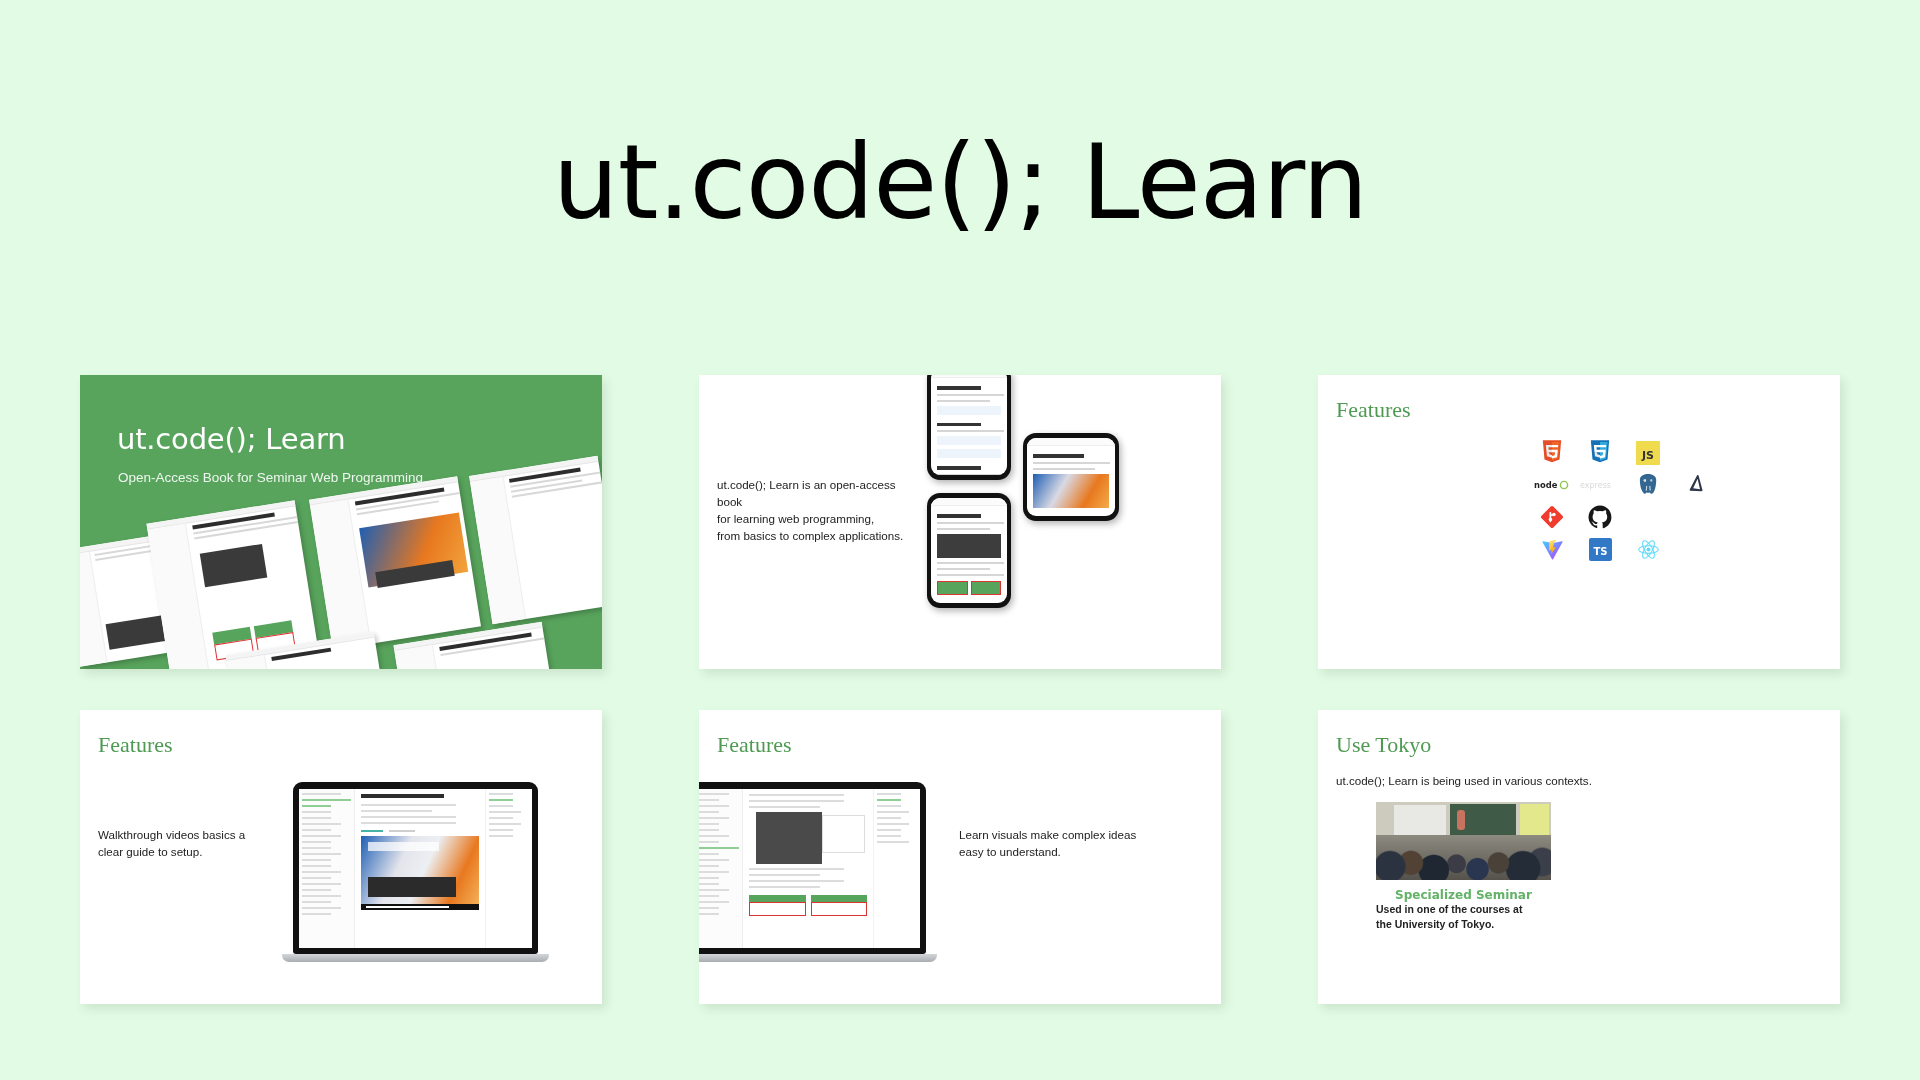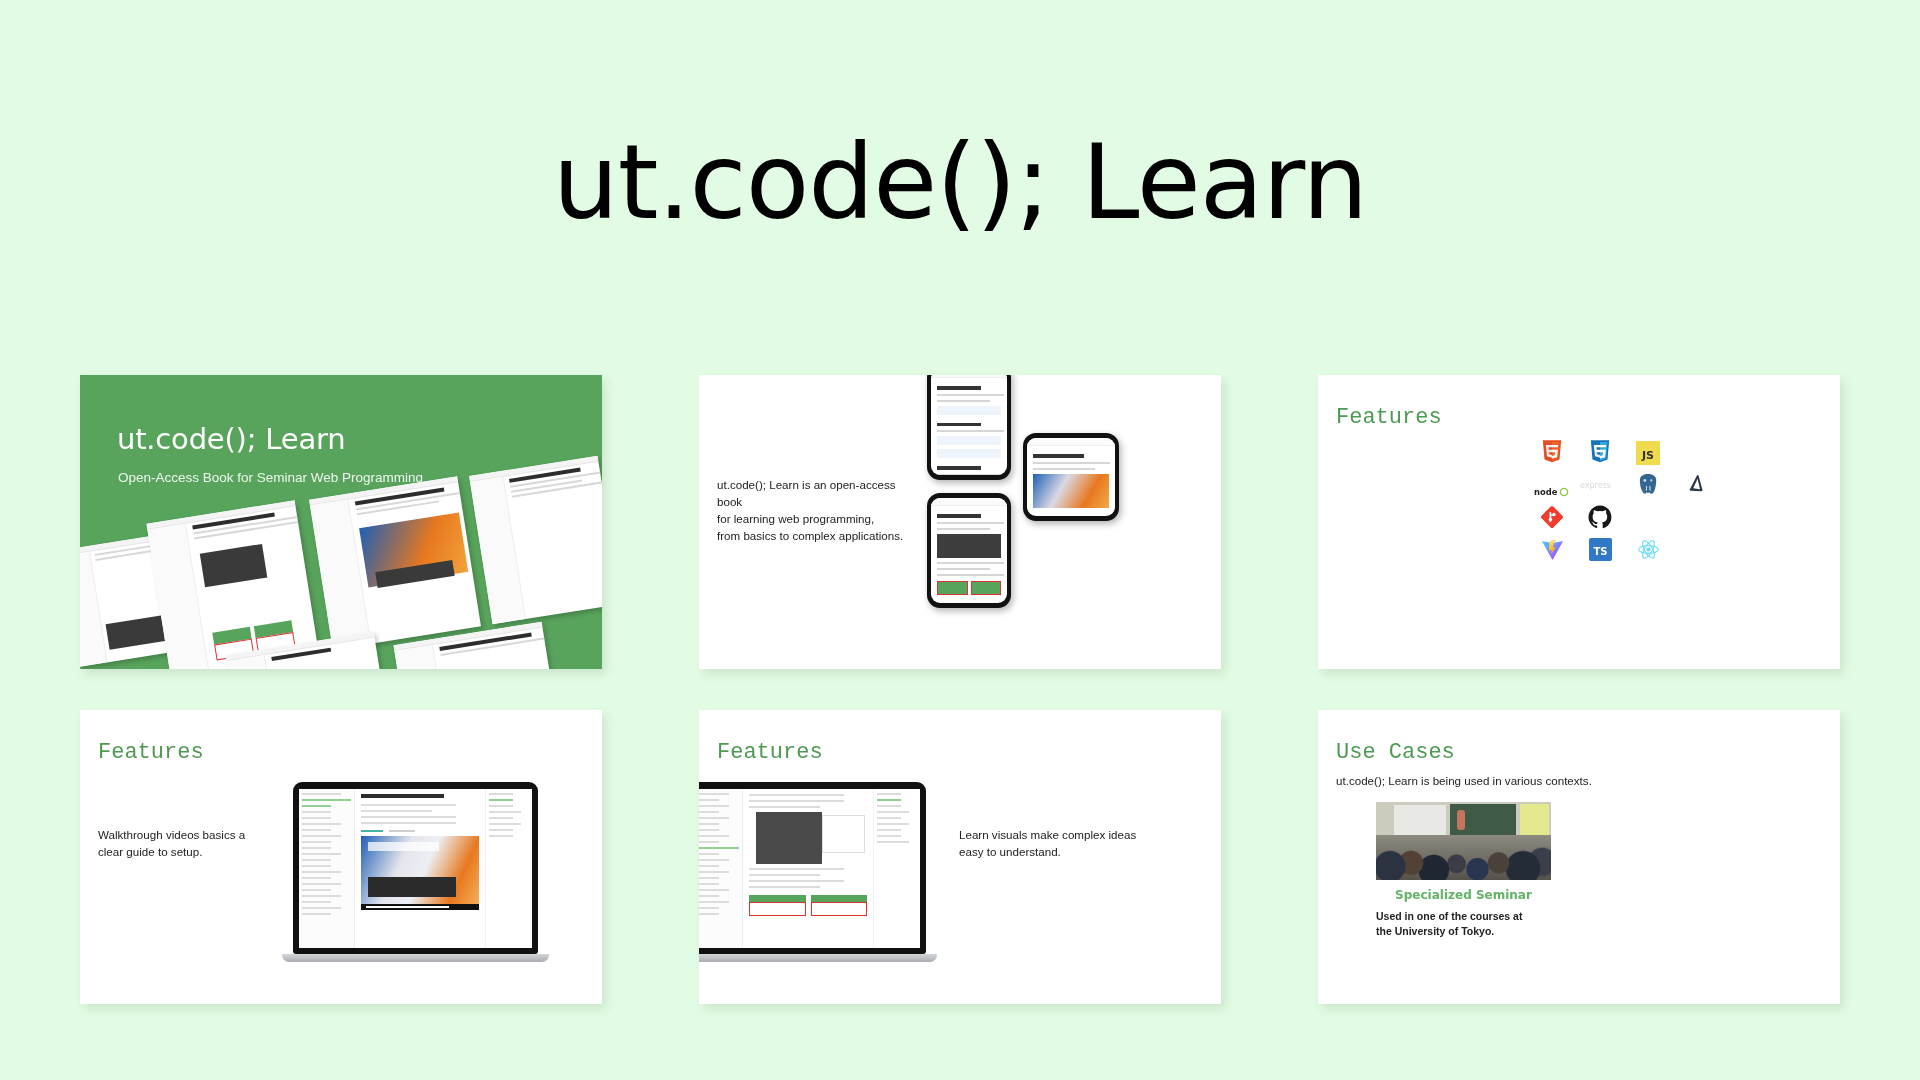--- a/index.html
+++ b/index.html
@@ -59,22 +59,21 @@
   .doc .dside { position: absolute; left: 0; top: 6px; bottom: 0; width: 26%; background: #fafafa; border-right: 1px solid #eee; }
   .doc .dimg  { position: absolute; background: linear-gradient(120deg,#1f5fb4,#e8781f 60%,#f2a33c); }
   .doc .dcode { position: absolute; background: #3a3a3a; }
   .doc .dtbl  { position: absolute; background: #57a45c; }
   .doc .dtbl2 { position: absolute; background: #fff; border: 1px solid #d33; }
 
   
   .sl-h {
     position: absolute; left: 18px; top: 22px;
     font-size: 22px; color: #4e9a52; font-weight: 400;
-    font-family: Liberation Mono, monospace;
-    margin-top: 8px;
+    font-family: Liberation Serif, serif;
   }
   .sl-body {
     position: absolute;
     font-size: 11.6px; color: #222; line-height: 1.46;
     white-space: pre-line;
   }
 
   
   .s2-text { left: 18px; top: 102px; width: 200px; }
   .phone {
@@ -130,21 +129,21 @@
   .ln.m { width: 80%; }
 
   
   .s6-lead { left: 18px; top: 63px; width: 440px; }
   .case { position: absolute; top: 92px; width: 175px; }
   .case .photo { width: 175px; height: 78px; position: relative; overflow: hidden; background: #6b6f63; }
   .case .cap {
     margin-top: 8px; text-align: center; font-size: 12px; color: #62b267;
     font-family: "DejaVu Sans", sans-serif;
   }
-  .case .desc { margin-top: 7px; font-size: 10.5px; color: #222; line-height: 1.45; white-space: pre-line; }
+  .case .desc { font-size: 10.5px; color: #222; line-height: 1.45; white-space: pre-line; }
   .case.left { left: 58px; font-weight: bold; }
   .case.right { left: 262px; }
 
   
   .ph-room { position: absolute; inset: 0; }
   .ph-wall { position: absolute; left: 0; top: 0; width: 100%; height: 46%; background: #cdcabe; }
   .ph-board{ position: absolute; left: 42%; top: 3%; width: 38%; height: 40%; background: #3f5a46; }
   .ph-yell { position: absolute; left: 82%; top: 3%; width: 17%; height: 40%; background: #e3e88c; }
   .ph-scrn { position: absolute; left: 10%; top: 4%; width: 30%; height: 38%; background: #e8e8e4; }
   .ph-proj { position: absolute; left: 48%; top: 8%; width: 40%; height: 40%; background: #bfe6e7; }
@@ -301,21 +300,21 @@
           </svg>
         </div>
         <div class="logo">
           <svg viewBox="0 0 24 24" width="24" height="24">
             <rect width="24" height="24" fill="#f0db4f"></rect>
             <text x="12" y="18" text-anchor="middle" font-family="DejaVu Sans, sans-serif" font-size="11" font-weight="bold" fill="#323330">JS</text>
           </svg>
         </div>
         <div class="logo"></div>
 
-        <div class="logo" style="width:36px;align-items:flex-end;">
+        <div class="logo" style="width:36px;">
           <svg viewBox="0 0 60 18" width="36" height="12">
             <text x="0" y="14" font-family="DejaVu Sans, sans-serif" font-size="14" font-weight="bold" fill="#222">node</text>
             <circle cx="50" cy="9" r="6" fill="none" stroke="#8cc84b" stroke-width="2.4"></circle>
           </svg>
         </div>
         <div class="logo" style="width:40px;">
           <svg viewBox="0 0 70 18" width="40" height="11">
             <text x="0" y="14" font-family="DejaVu Sans, sans-serif" font-size="14" fill="#d9d9d9">express</text>
           </svg>
         </div>
@@ -524,21 +523,21 @@
                   <div class="ln m"></div>
               </div>
             </div>
           </div>
         </div>
         <div class="base"></div>
       </div>
     </div>
 
     <div class="slide">
-      <div class="sl-h">Use Cases</div>
+      <div class="sl-h">Use Tokyo</div>
       <div class="sl-body s6-lead">ut.code(); Learn is being used in various contexts.</div>
 
       <div class="case left">
         <div class="photo">
           <div class="ph-room">
             <div class="ph-wall"></div>
               <div class="ph-scrn"></div>
             <div class="ph-board"></div>
               <div class="ph-yell"></div>
             <div class="ph-person"></div>

